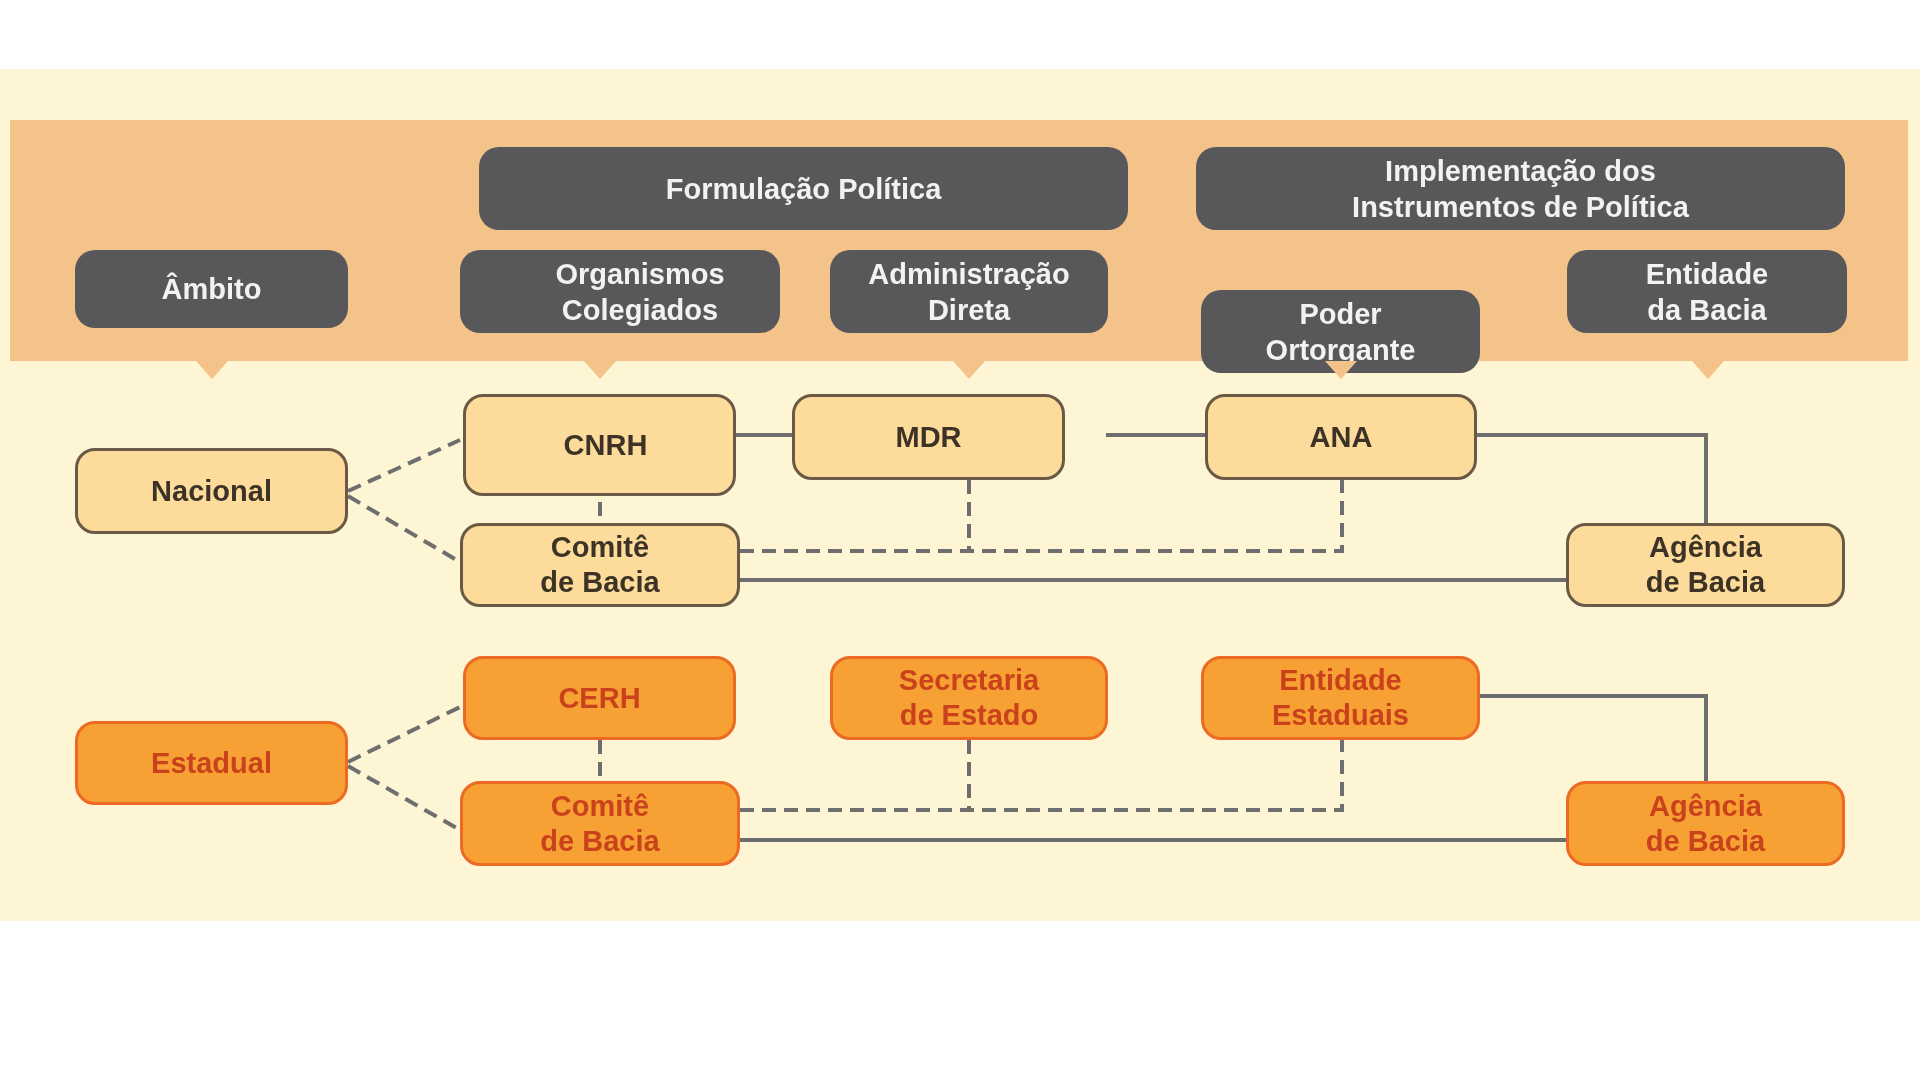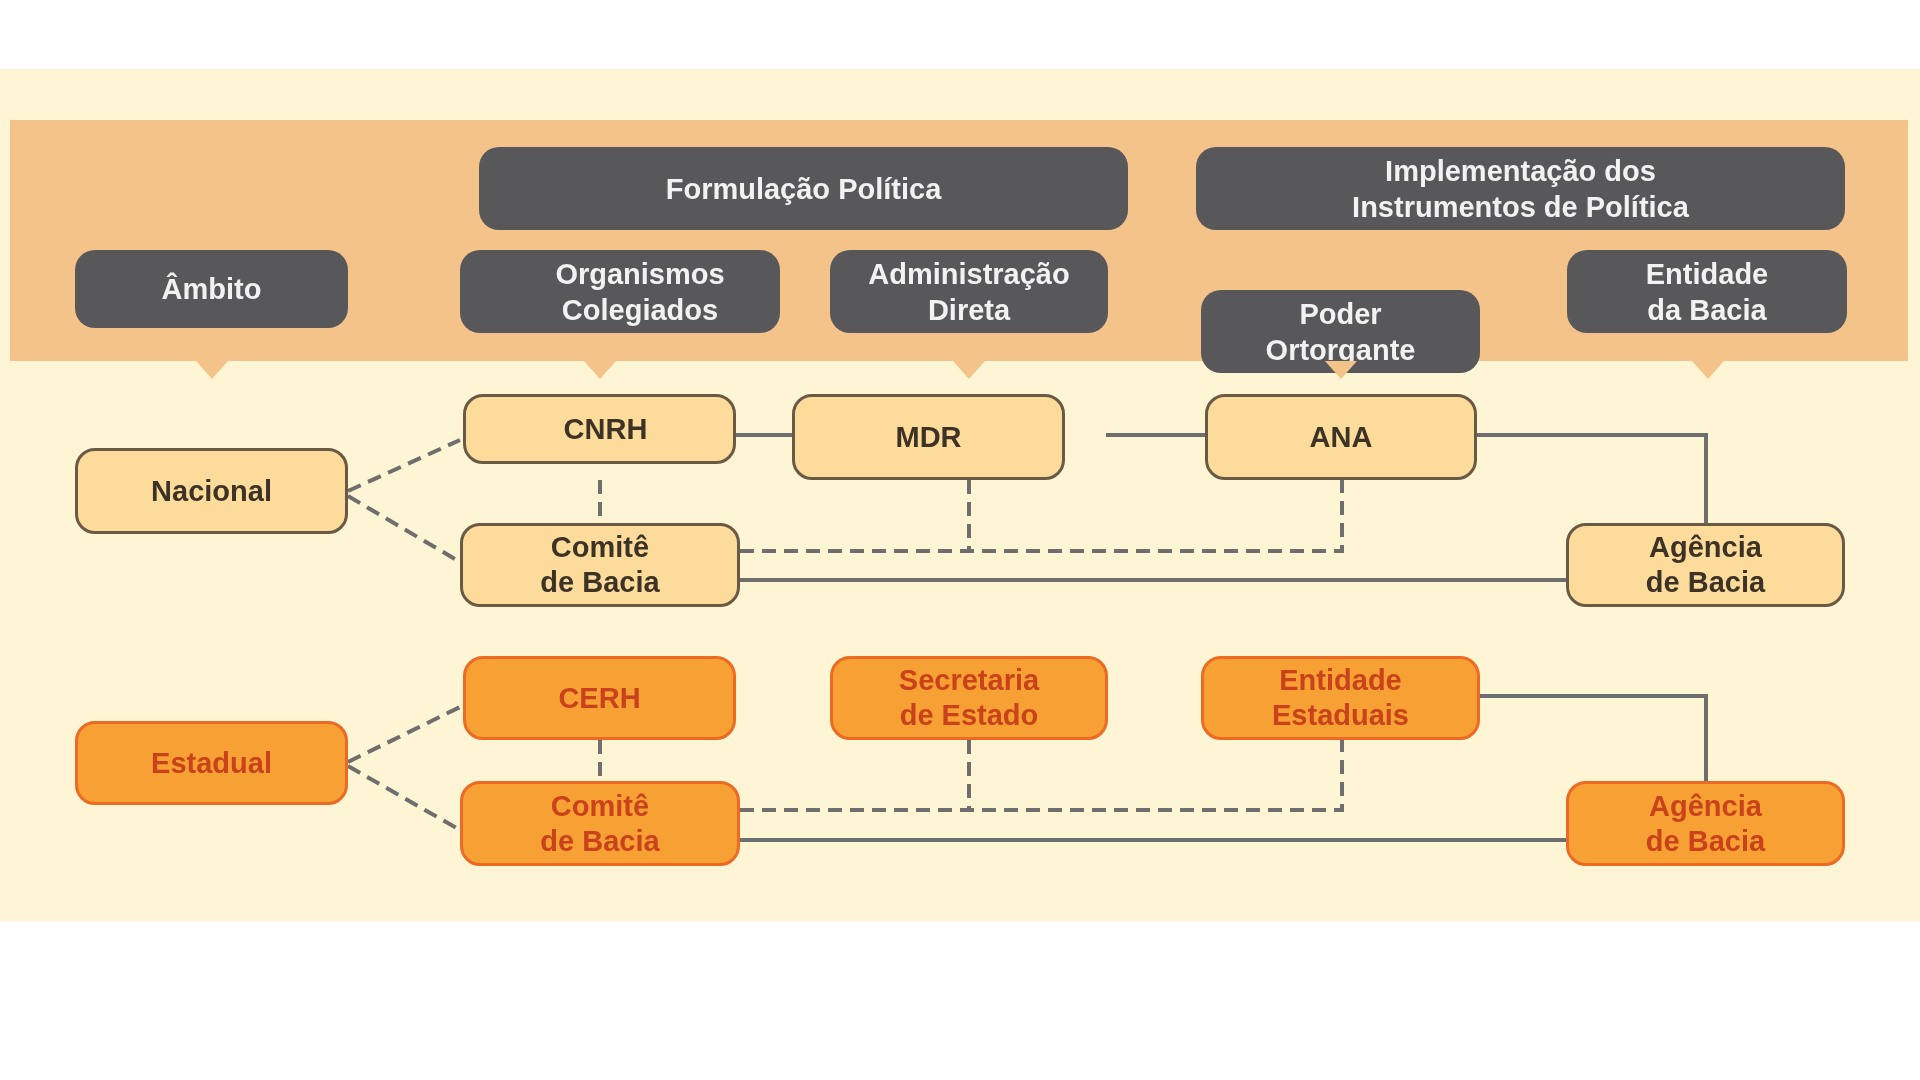--- a/index.html
+++ b/index.html
@@ -58,21 +58,21 @@
     <path d="M969 480 V551"></path>
     <path d="M348 762 L460 707"></path>
     <path d="M348 766 L460 830"></path>
     <path d="M600 740 V781"></path>
     <path d="M740 810 H1342 V740"></path>
     <path d="M969 740 V810"></path>
   </g>
 </svg>
 
 <div class="node nat" style="left:75px;top:448px;width:273px;height:86px;">Nacional</div>
-<div class="node nat" style="left:463px;top:394px;width:273px;height:70px;padding-left:12px;">CNRH</div>
+<div class="node nat" style="left:463px;top:394px;width:273px;height:102px;padding-left:12px;">CNRH</div>
 <div class="node nat" style="left:792px;top:394px;width:273px;height:86px;">MDR</div>
 <div class="node nat" style="left:1205px;top:394px;width:272px;height:86px;">ANA</div>
 <div class="node nat" style="left:460px;top:523px;width:280px;height:84px;">Comitê
 de Bacia</div>
 <div class="node nat" style="left:1566px;top:523px;width:279px;height:84px;">Agência
 de Bacia</div>
 
 <div class="node st" style="left:75px;top:721px;width:273px;height:84px;">Estadual</div>
 <div class="node st" style="left:463px;top:656px;width:273px;height:84px;">CERH</div>
 <div class="node st" style="left:830px;top:656px;width:278px;height:84px;">Secretaria

